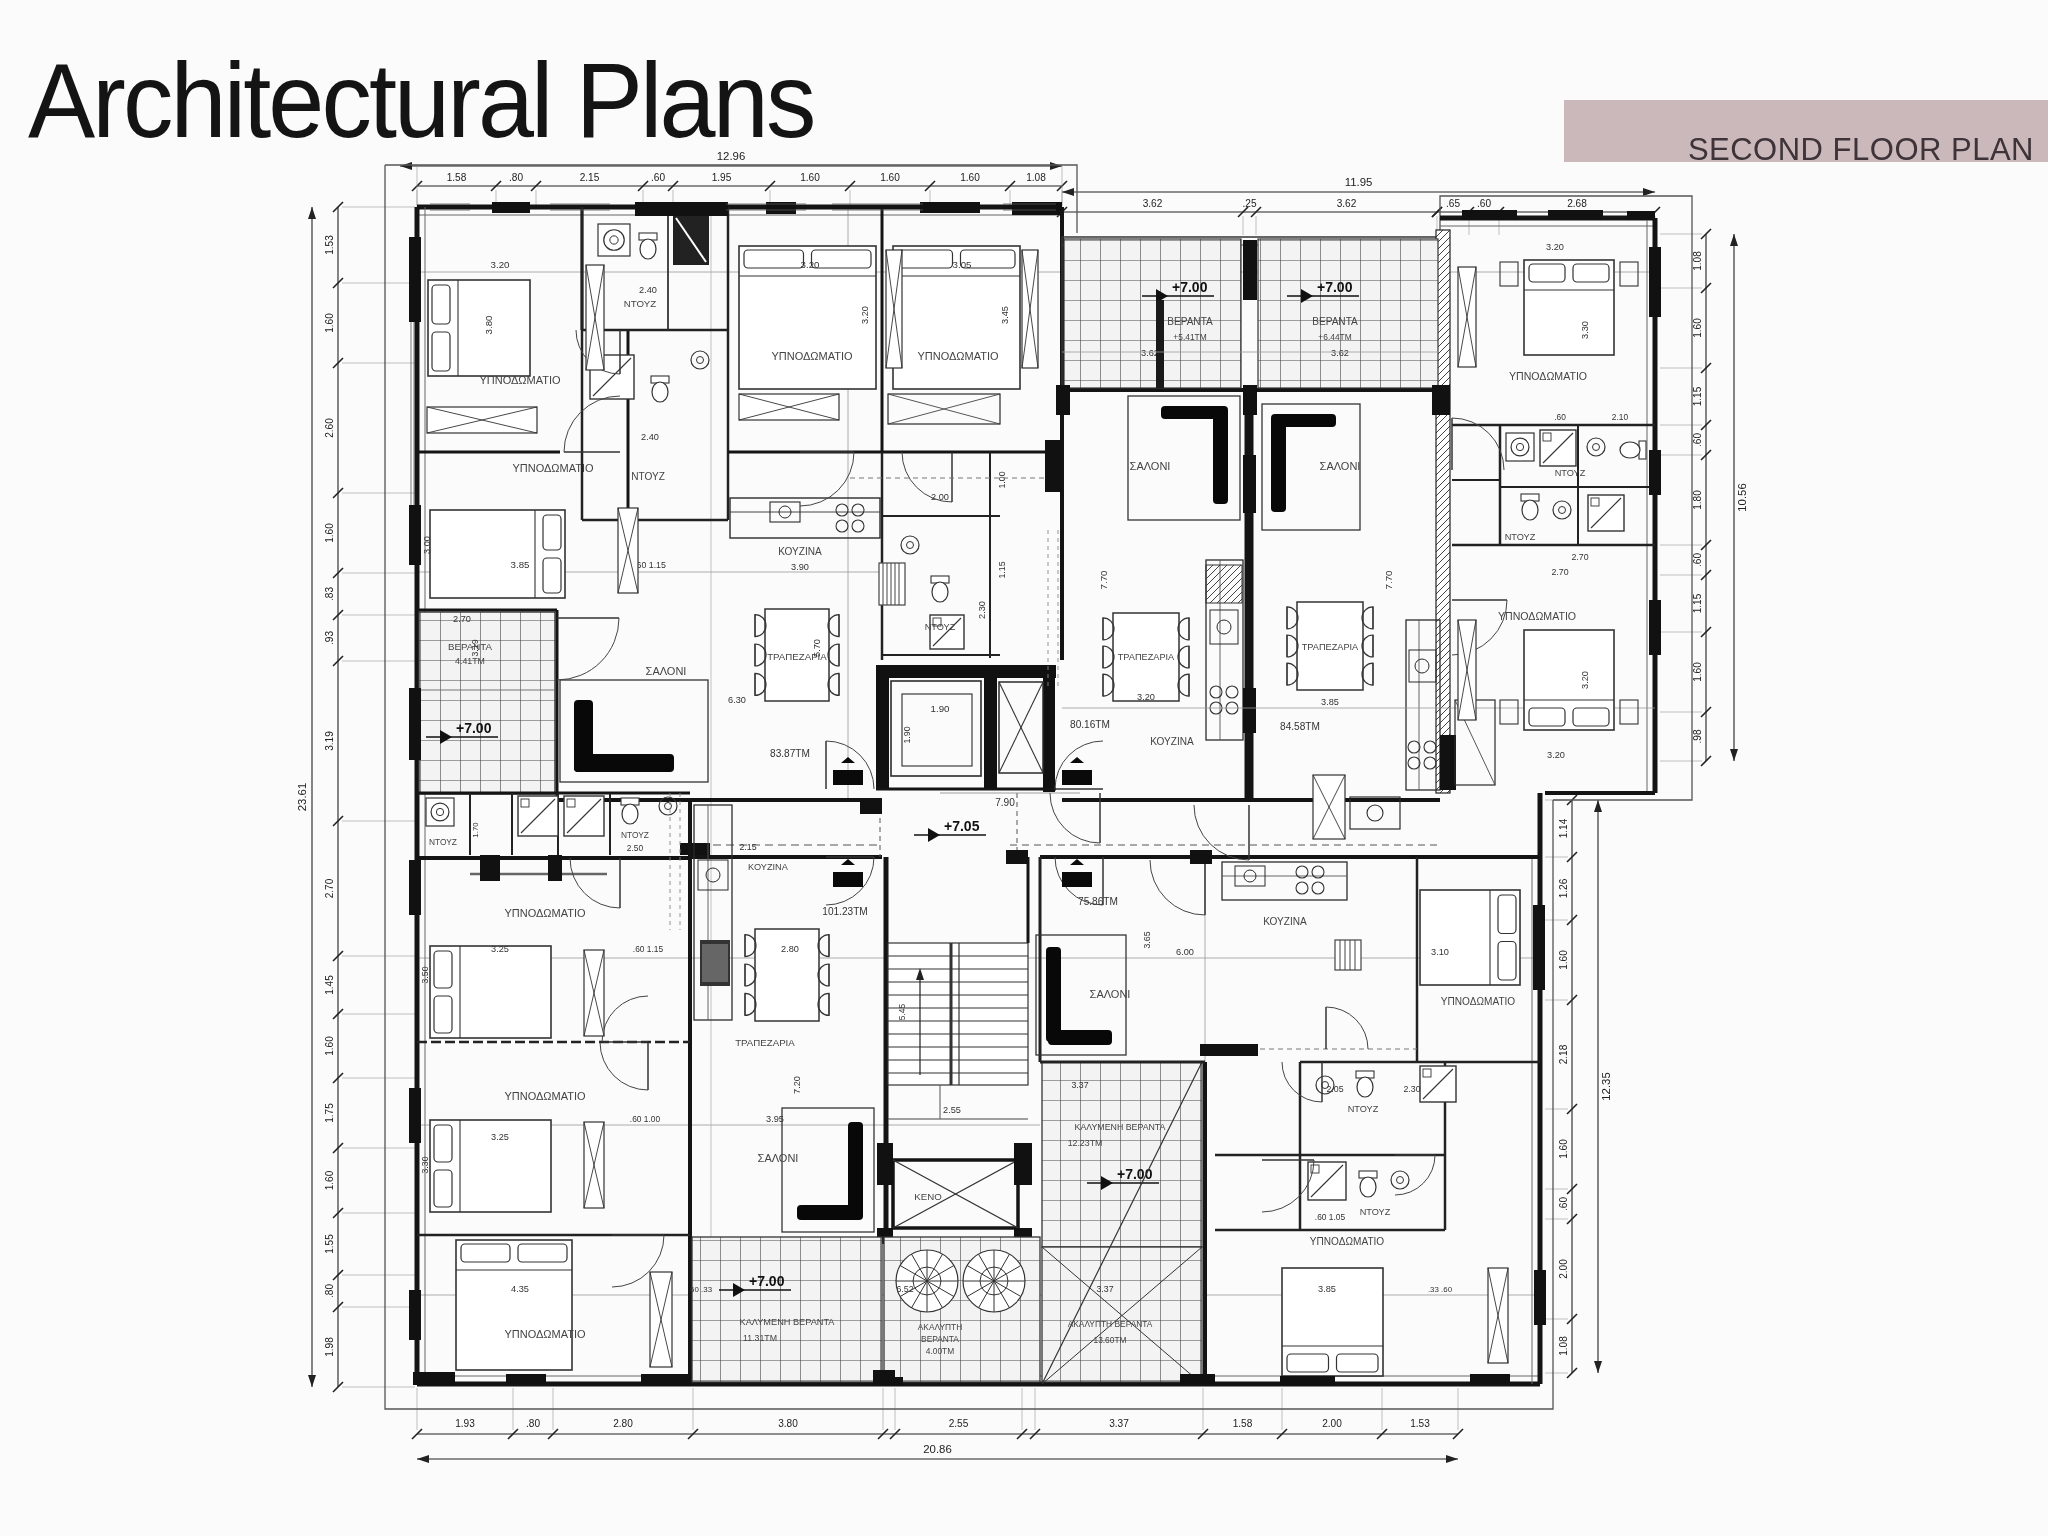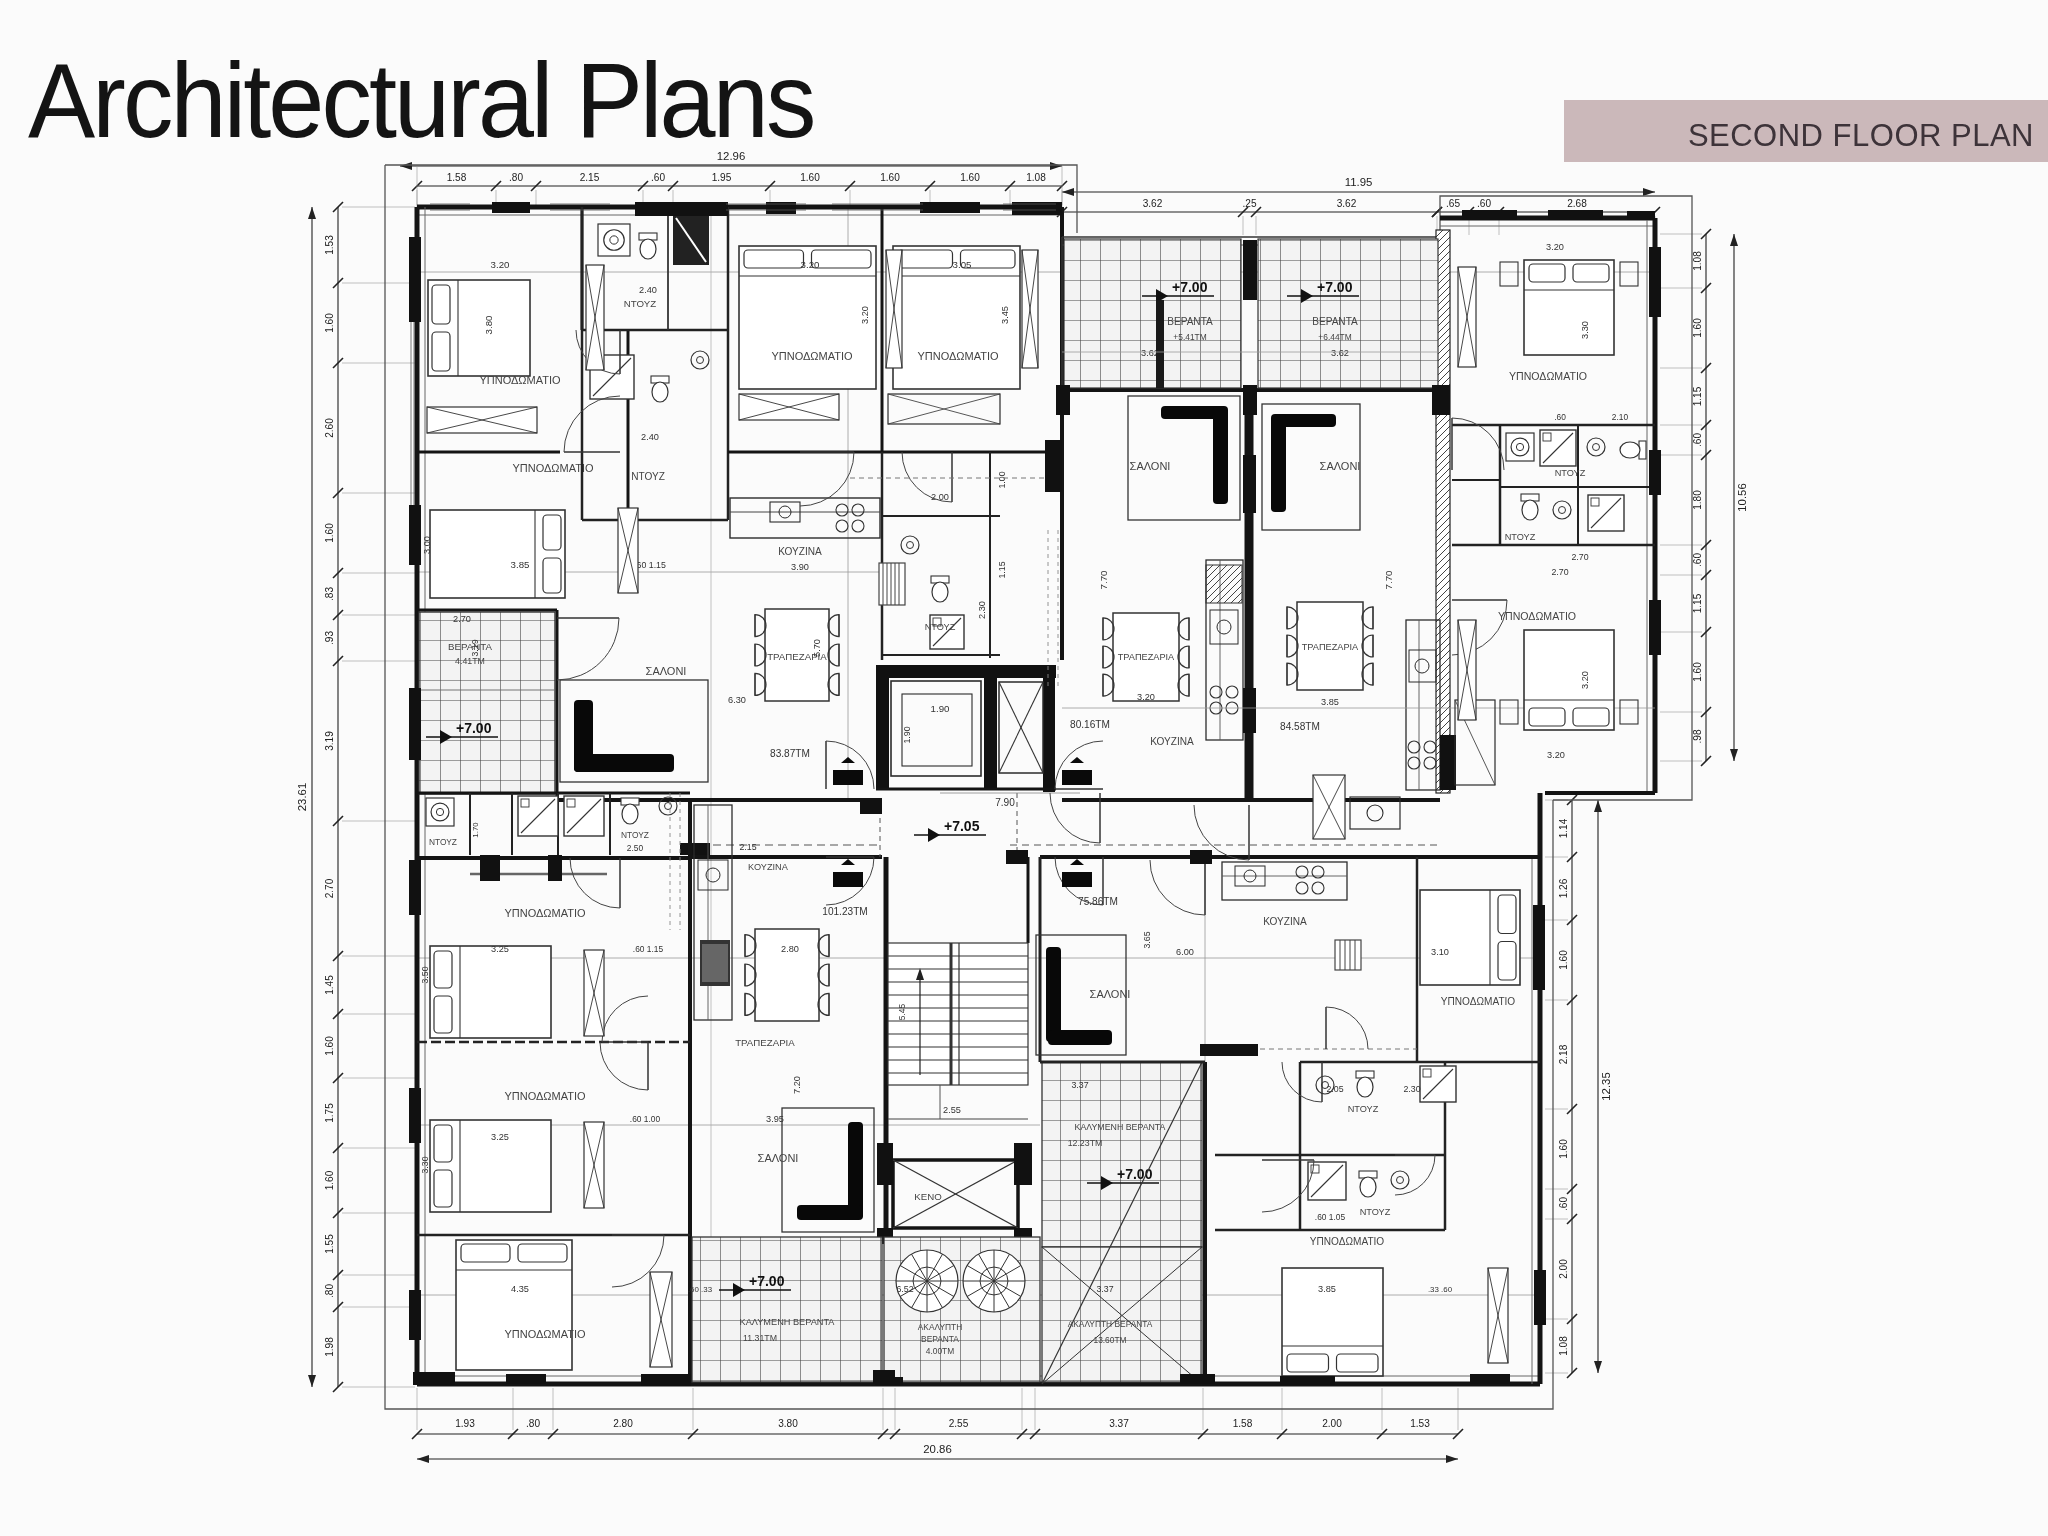--- a/index.html
+++ b/index.html
@@ -1,21 +1,21 @@
 <!DOCTYPE html>
 <html><head><meta charset="utf-8"><style>
 html,body{margin:0;padding:0;width:2048px;height:1536px;background:#fbfbfb;overflow:hidden}
 *{font-family:"Liberation Sans",sans-serif}
 </style></head><body>
 
 <div style="position:absolute;left:28px;top:40px;font-size:106px;color:#141414;letter-spacing:-3px;transform:scaleX(0.95);transform-origin:left">Architectural Plans</div>
 
 <div style="position:absolute;left:1564px;top:100px;width:484px;height:62px;background:#cbb8ba"></div>
 
-<div style="position:absolute;left:1564px;top:118px;width:470px;text-align:right;font-size:31px;color:#3d3339;letter-spacing:0.5px">SECOND FLOOR PLAN</div>
+<div style="position:absolute;left:1564px;top:132px;width:470px;text-align:right;font-size:31px;color:#3d3339;letter-spacing:0.5px">SECOND FLOOR PLAN</div>
 <svg width="2048" height="1536" viewBox="0 0 2048 1536" style="position:absolute;left:0;top:0">
 <defs>
 <pattern id="tile" width="20" height="20" patternUnits="userSpaceOnUse">
         <rect width="20" height="20" fill="#f3f3f3"></rect>
         <path d="M0 0H20M0 0V20" stroke="#454545" stroke-width="1.2" fill="none"></path>
       </pattern>
 <pattern id="hatch" width="7" height="7" patternUnits="userSpaceOnUse">
         <path d="M0 7L7 0" stroke="#444" stroke-width="1"></path>
       </pattern>
 </defs>

